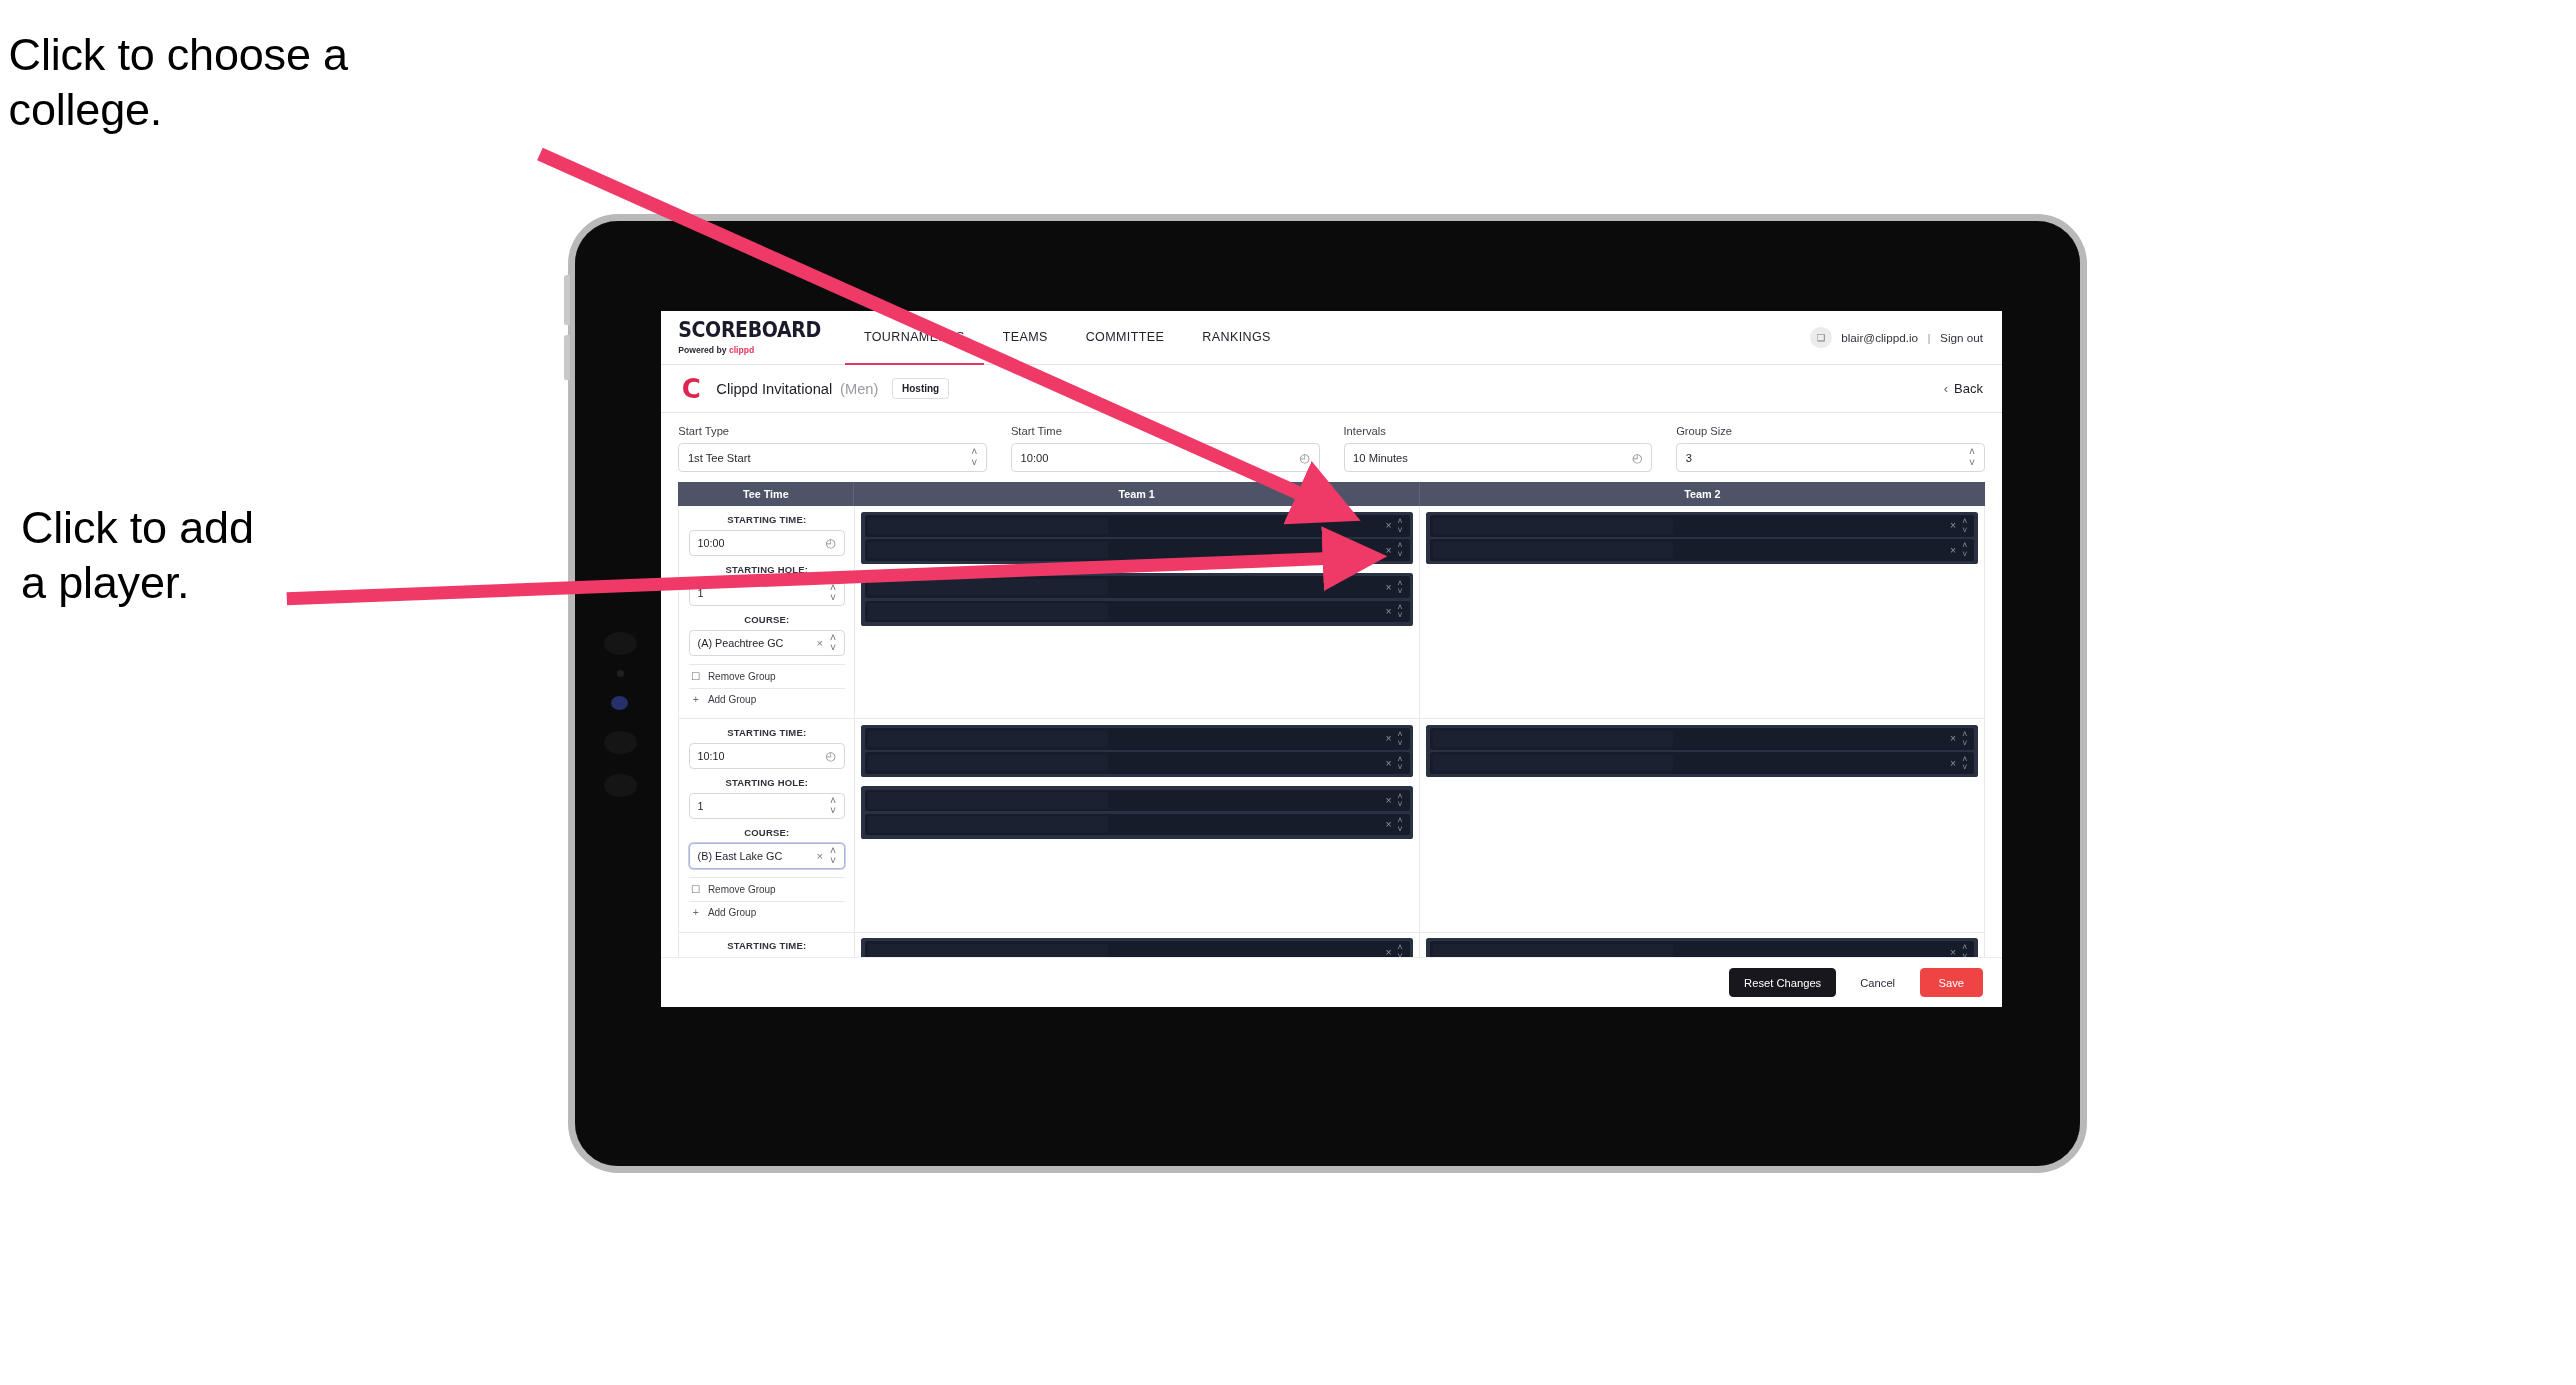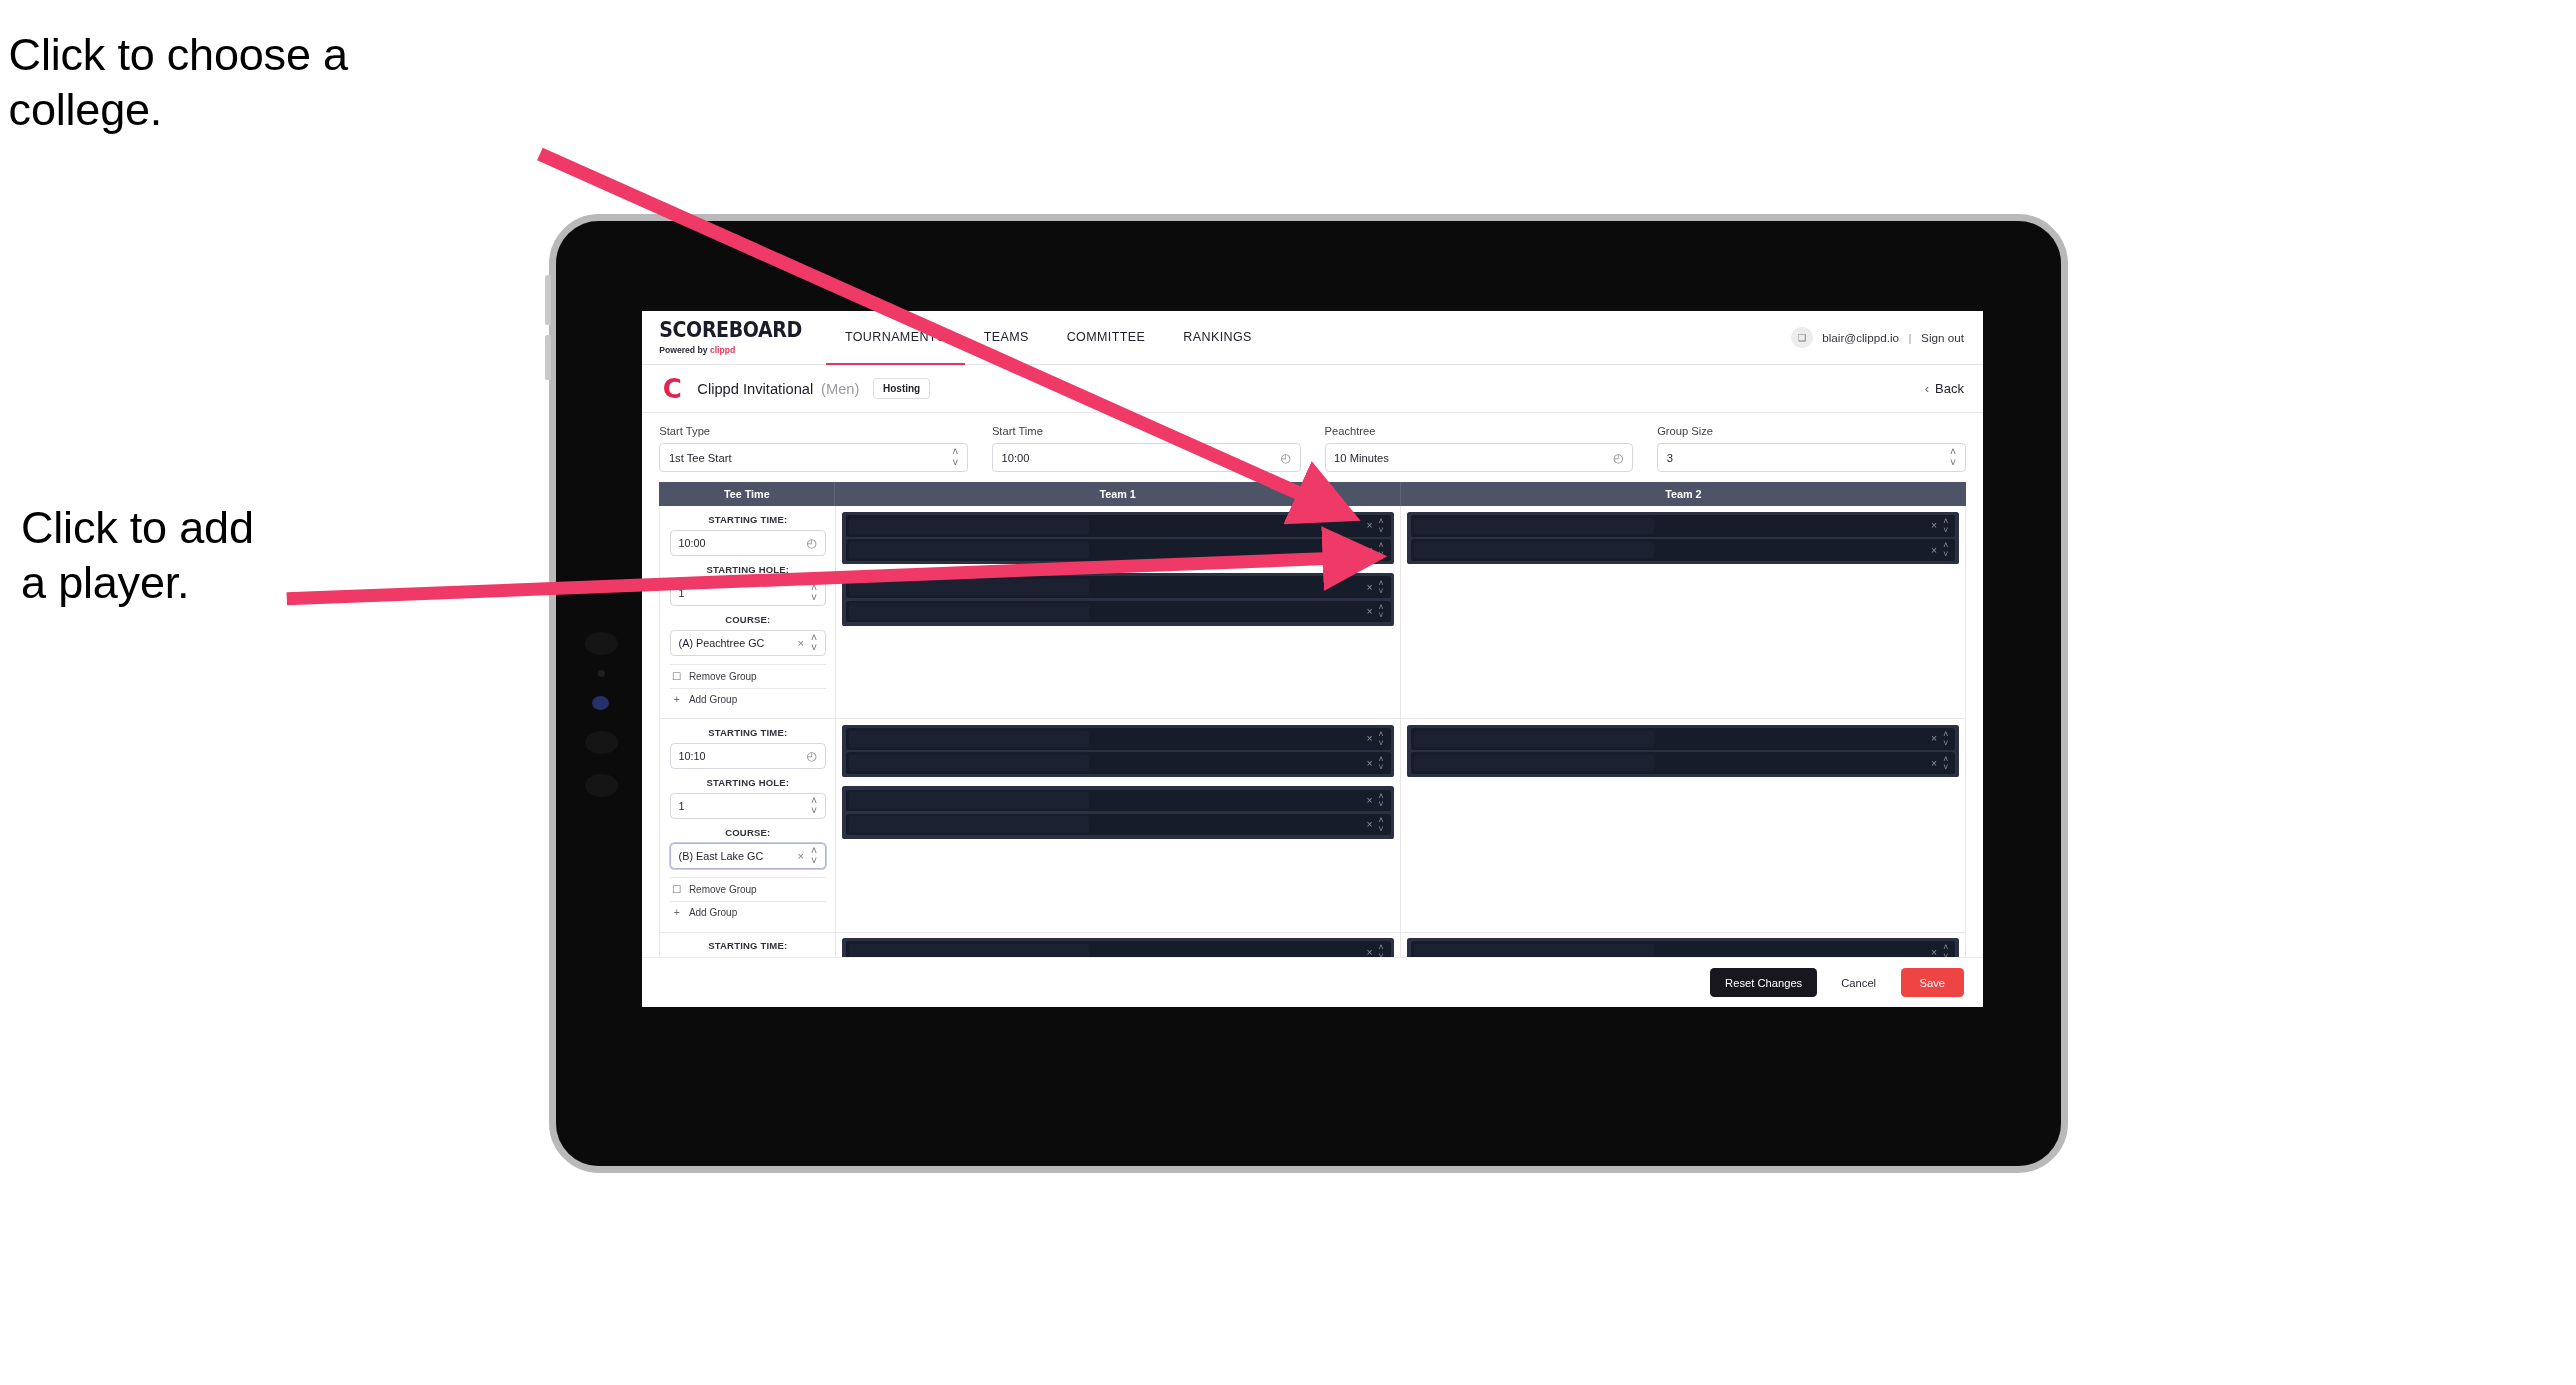--- a/index.html
+++ b/index.html
@@ -20,21 +20,21 @@
     font-weight: 400;
     letter-spacing: -0.2px;
     white-space: pre-line;
   }
   #annot-college { left: 8.6px; top: 28px; width: 518px; }
   #annot-player  { left: 21px; top: 501px; width: 484px; }
 
   
   #tablet {
     position: absolute;
-    left: 549px; top: 214px;
+    left: 568px; top: 214px;
     width: 1519px; height: 959px;
     background: #0c0c0c;
     border-radius: 50px;
     border: 7.8px solid #b9b9b9;
     box-shadow: 0 0 0 1.7px #8d8d8d inset;
   }
   #tablet-inner {
     position: absolute;
     inset: 0;
     border-radius: 43px;
@@ -352,21 +352,21 @@
             </div>
           </div>
           <div class="field">
             <div class="field-label">Start Time</div>
             <div class="field-input">
               <span class="field-val">10:00</span>
               <span class="clock-ic">◴</span>
             </div>
           </div>
           <div class="field">
-            <div class="field-label">Peachtree</div>
+            <div class="field-label">Intervals</div>
             <div class="field-input">
               <span class="field-val">10 Minutes</span>
               <span class="clock-ic">◴</span>
             </div>
           </div>
           <div class="field">
             <div class="field-label">Group Size</div>
             <div class="field-input">
               <span class="field-val">3</span>
               <span class="stepper-ic">

